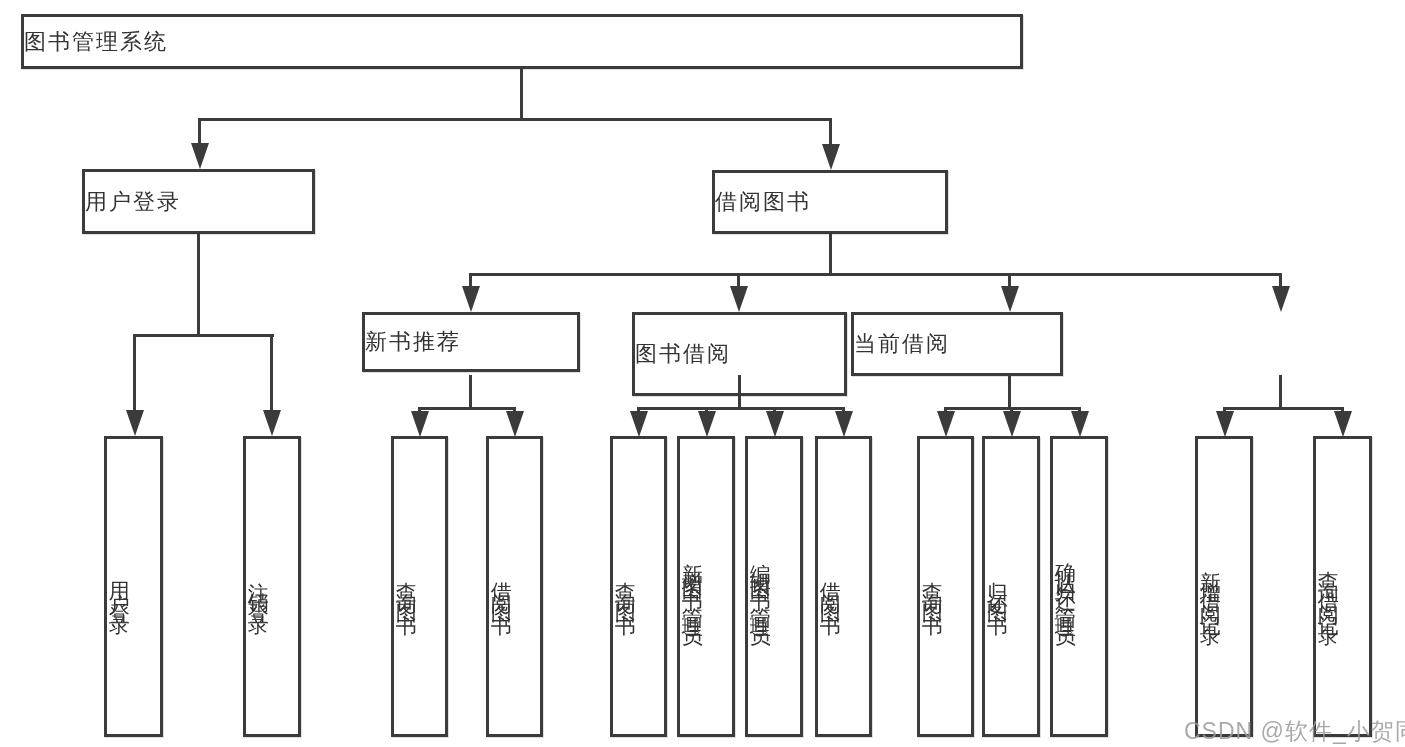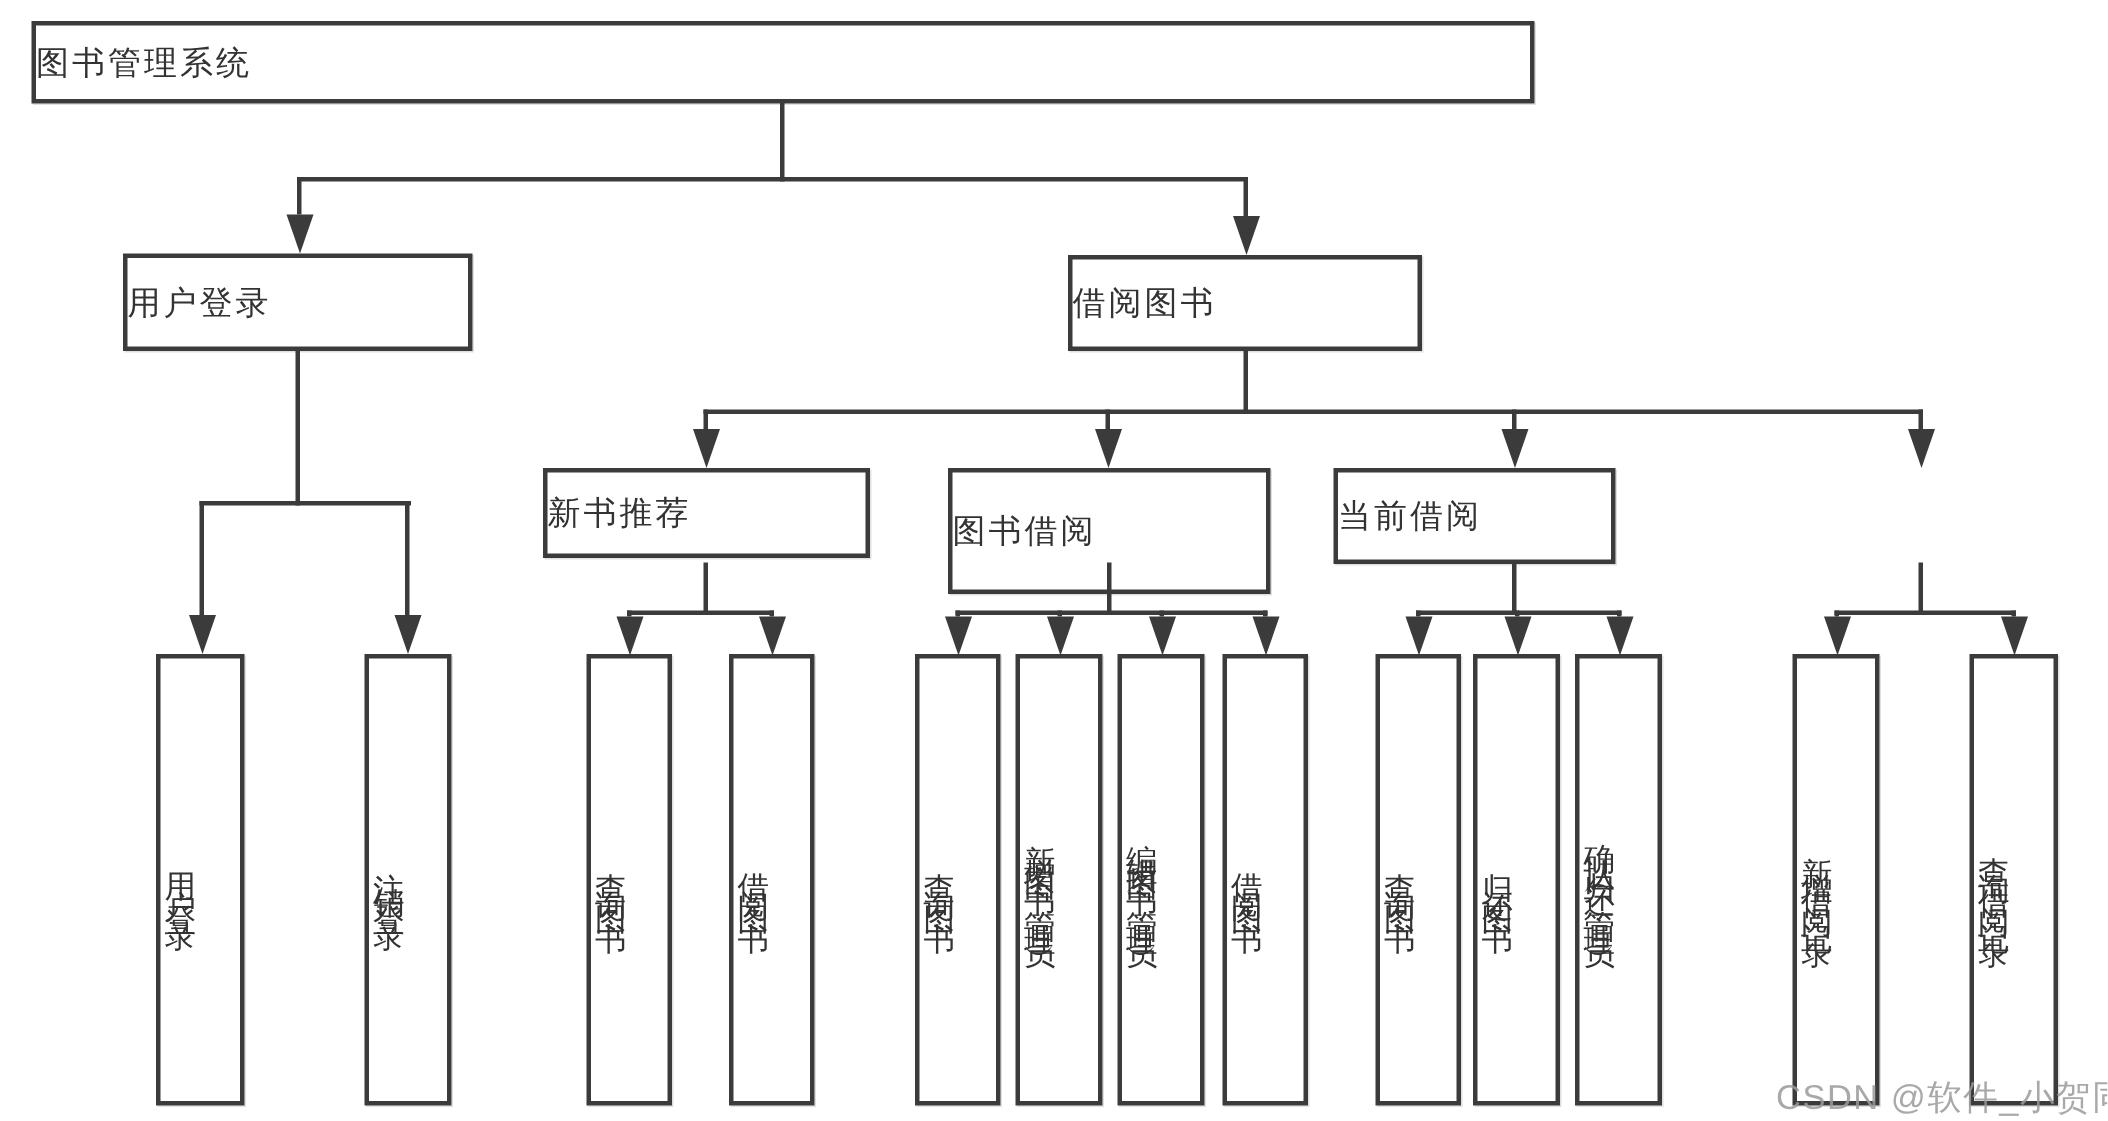--- a/index.html
+++ b/index.html
@@ -90,21 +90,21 @@
   </div>
 
   <div class="node" style="left:362px;top:312px;width:218px;height:60px">
     <span class="h-label">新书推荐</span>
   </div>
 
   <div class="node" style="left:632px;top:312px;width:215px;height:84px">
     <span class="h-label">图书借阅</span>
   </div>
 
-  <div class="node" style="left:889px;top:312px;width:188px;height:64px">
+  <div class="node" style="left:851px;top:312px;width:212px;height:64px">
     <span class="h-label">当前借阅</span>
   </div>
 
 
   <div class="node leaf" style="left:104px;top:436px;width:59px;height:301px">
     <span class="v-label">用户登录</span>
   </div>
   <div class="node leaf" style="left:243px;top:436px;width:58px;height:301px">
     <span class="v-label">注销登录</span>
   </div>

